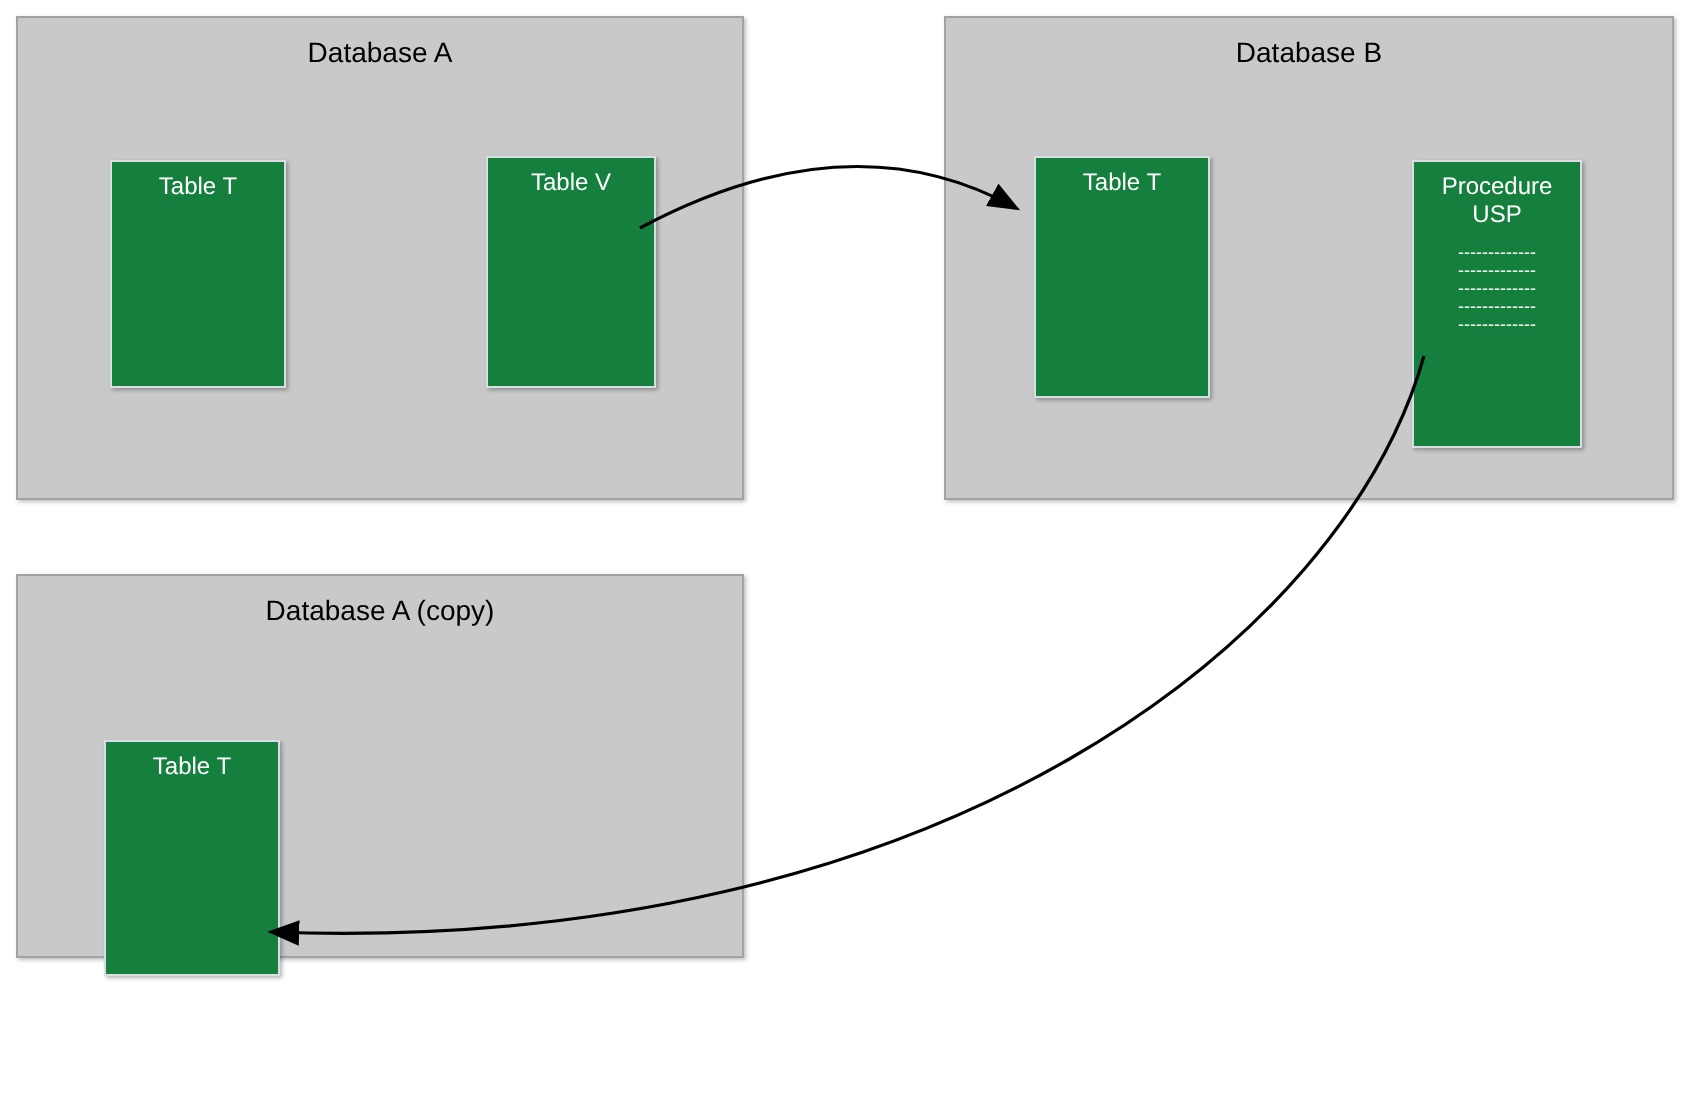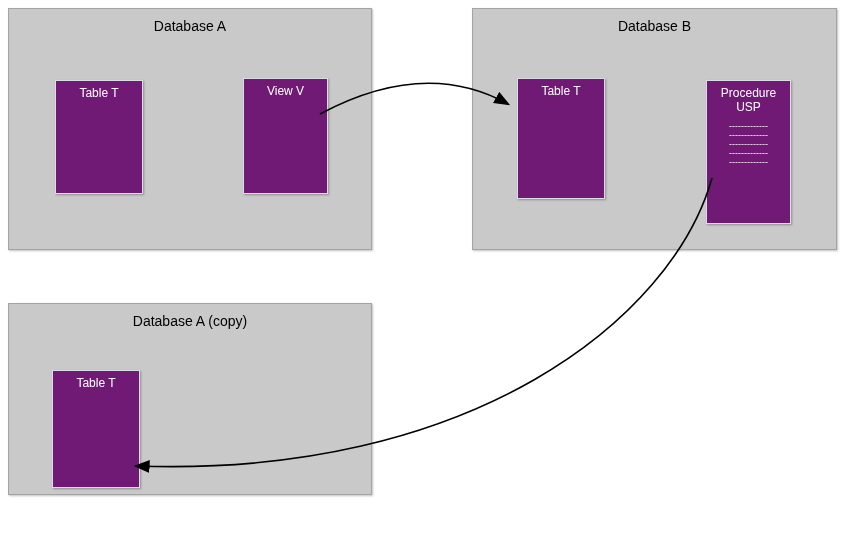--- a/index.html
+++ b/index.html
@@ -26,21 +26,21 @@
     top: 9px;
     left: 0;
     width: 100%;
     text-align: center;
     font-size: 14px;
     color: #000000;
   }
 
   .node {
     position: absolute;
-    background: #701a75;
+    background: #15803d;
     border: 1px solid #d9dee4;
     box-shadow: 1px 1px 2px rgba(0,0,0,0.3);
     box-sizing: border-box;
     color: #ffffff;
     font-size: 12px;
     text-align: center;
     padding: 5px 3px 0 3px;
   }
 
   .node-label { display: block; line-height: 14px; }
@@ -51,21 +51,21 @@
     line-height: 9px;
     color: #ffffff;
     letter-spacing: 0px;
     white-space: nowrap;
     overflow: hidden;
   }
 
   
   #db-a      { left: 8px;   top: 8px;   width: 364px; height: 242px; }
   #db-b      { left: 472px; top: 8px;   width: 365px; height: 242px; }
-  #db-a-copy { left: 8px;   top: 303px; width: 364px; height: 192px; }
+  #db-a-copy { left: 8px;   top: 287px; width: 364px; height: 192px; }
 
   
   #db-a-table-t      { left: 55px;  top: 80px;  width: 88px; height: 114px; }
   #db-a-view-v       { left: 243px; top: 78px;  width: 85px; height: 116px; }
   #db-b-table-t      { left: 517px; top: 78px;  width: 88px; height: 121px; }
   #db-b-procedure    { left: 706px; top: 80px;  width: 85px; height: 144px; }
   #db-a-copy-table-t { left: 52px;  top: 370px; width: 88px; height: 118px; }
 
   .arrows-layer {
     position: absolute;
@@ -79,21 +79,21 @@
 
 <div class="canvas">
 
   <div class="container-box" id="db-a">
     <div class="container-title">Database A</div>
   </div>
   <div class="node" id="db-a-table-t">
     <span class="node-label">Table T</span>
   </div>
   <div class="node" id="db-a-view-v">
-    <span class="node-label">View V</span>
+    <span class="node-label">Table V</span>
   </div>
 
   <div class="container-box" id="db-b">
     <div class="container-title">Database B</div>
   </div>
   <div class="node" id="db-b-table-t">
     <span class="node-label">Table T</span>
   </div>
   <div class="node" id="db-b-procedure">
     <span class="node-label">Procedure USP</span>

